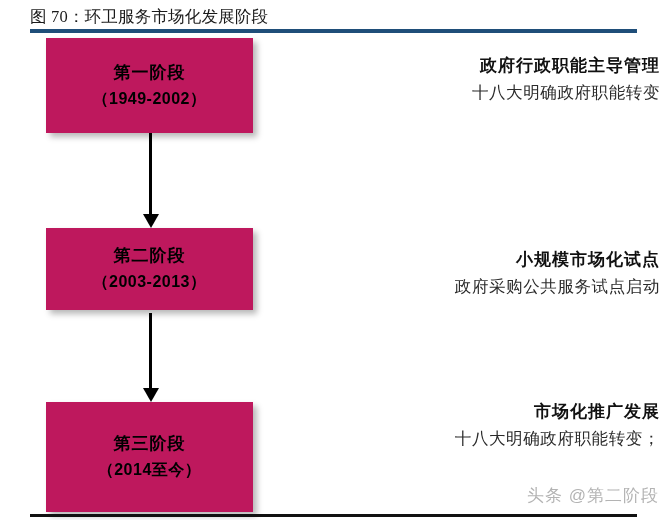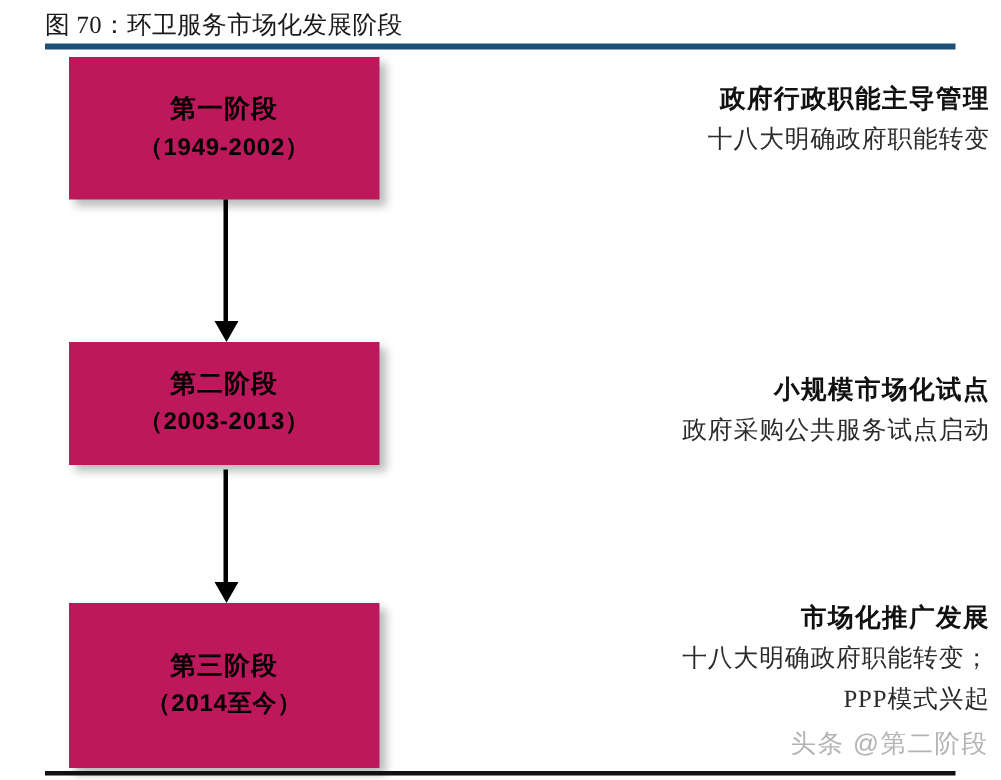--- a/index.html
+++ b/index.html
@@ -192,18 +192,17 @@
 </div>
 
 <div class="stage-box" id="stage-box-3">
   <div class="stage-line">第三阶段</div>
   <div class="stage-line years">（2014至今）</div>
 </div>
 
 <div class="desc-block" id="desc-block-3">
   <div class="desc-head">市场化推广发展</div>
   <div class="desc-sub">十八大明确政府职能转变；</div>
-  <div class="desc-sub">PPP模式兴起</div>
 </div>
 
 <div id="watermark">头条 @第二阶段</div>
 
 <div id="footer-rule"></div>
 
 </body></html>

